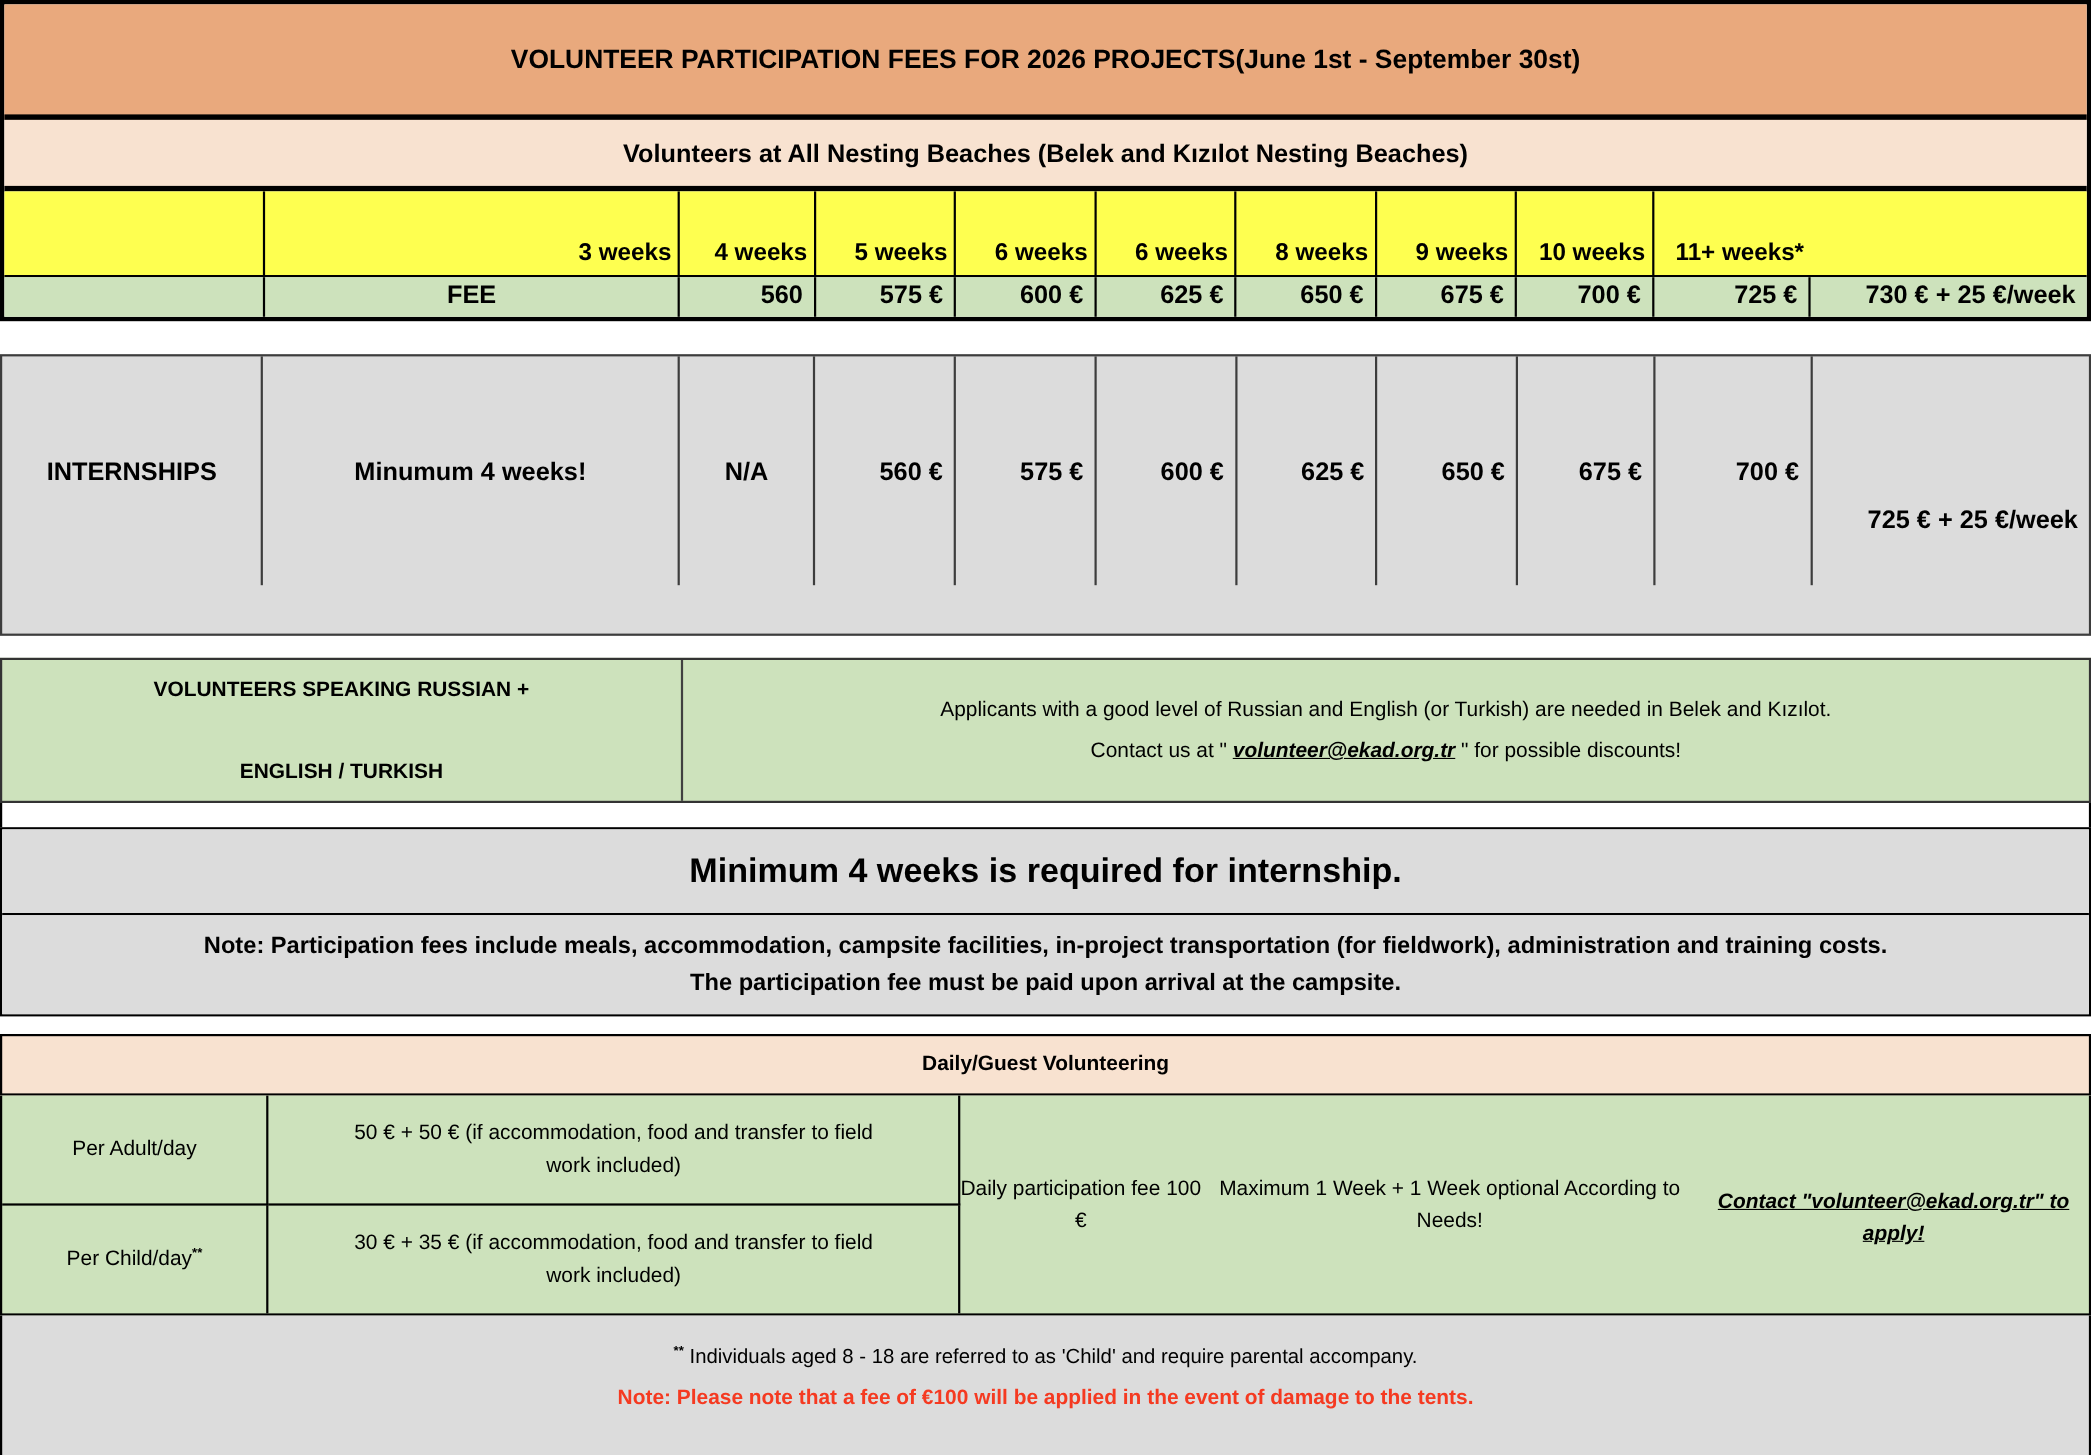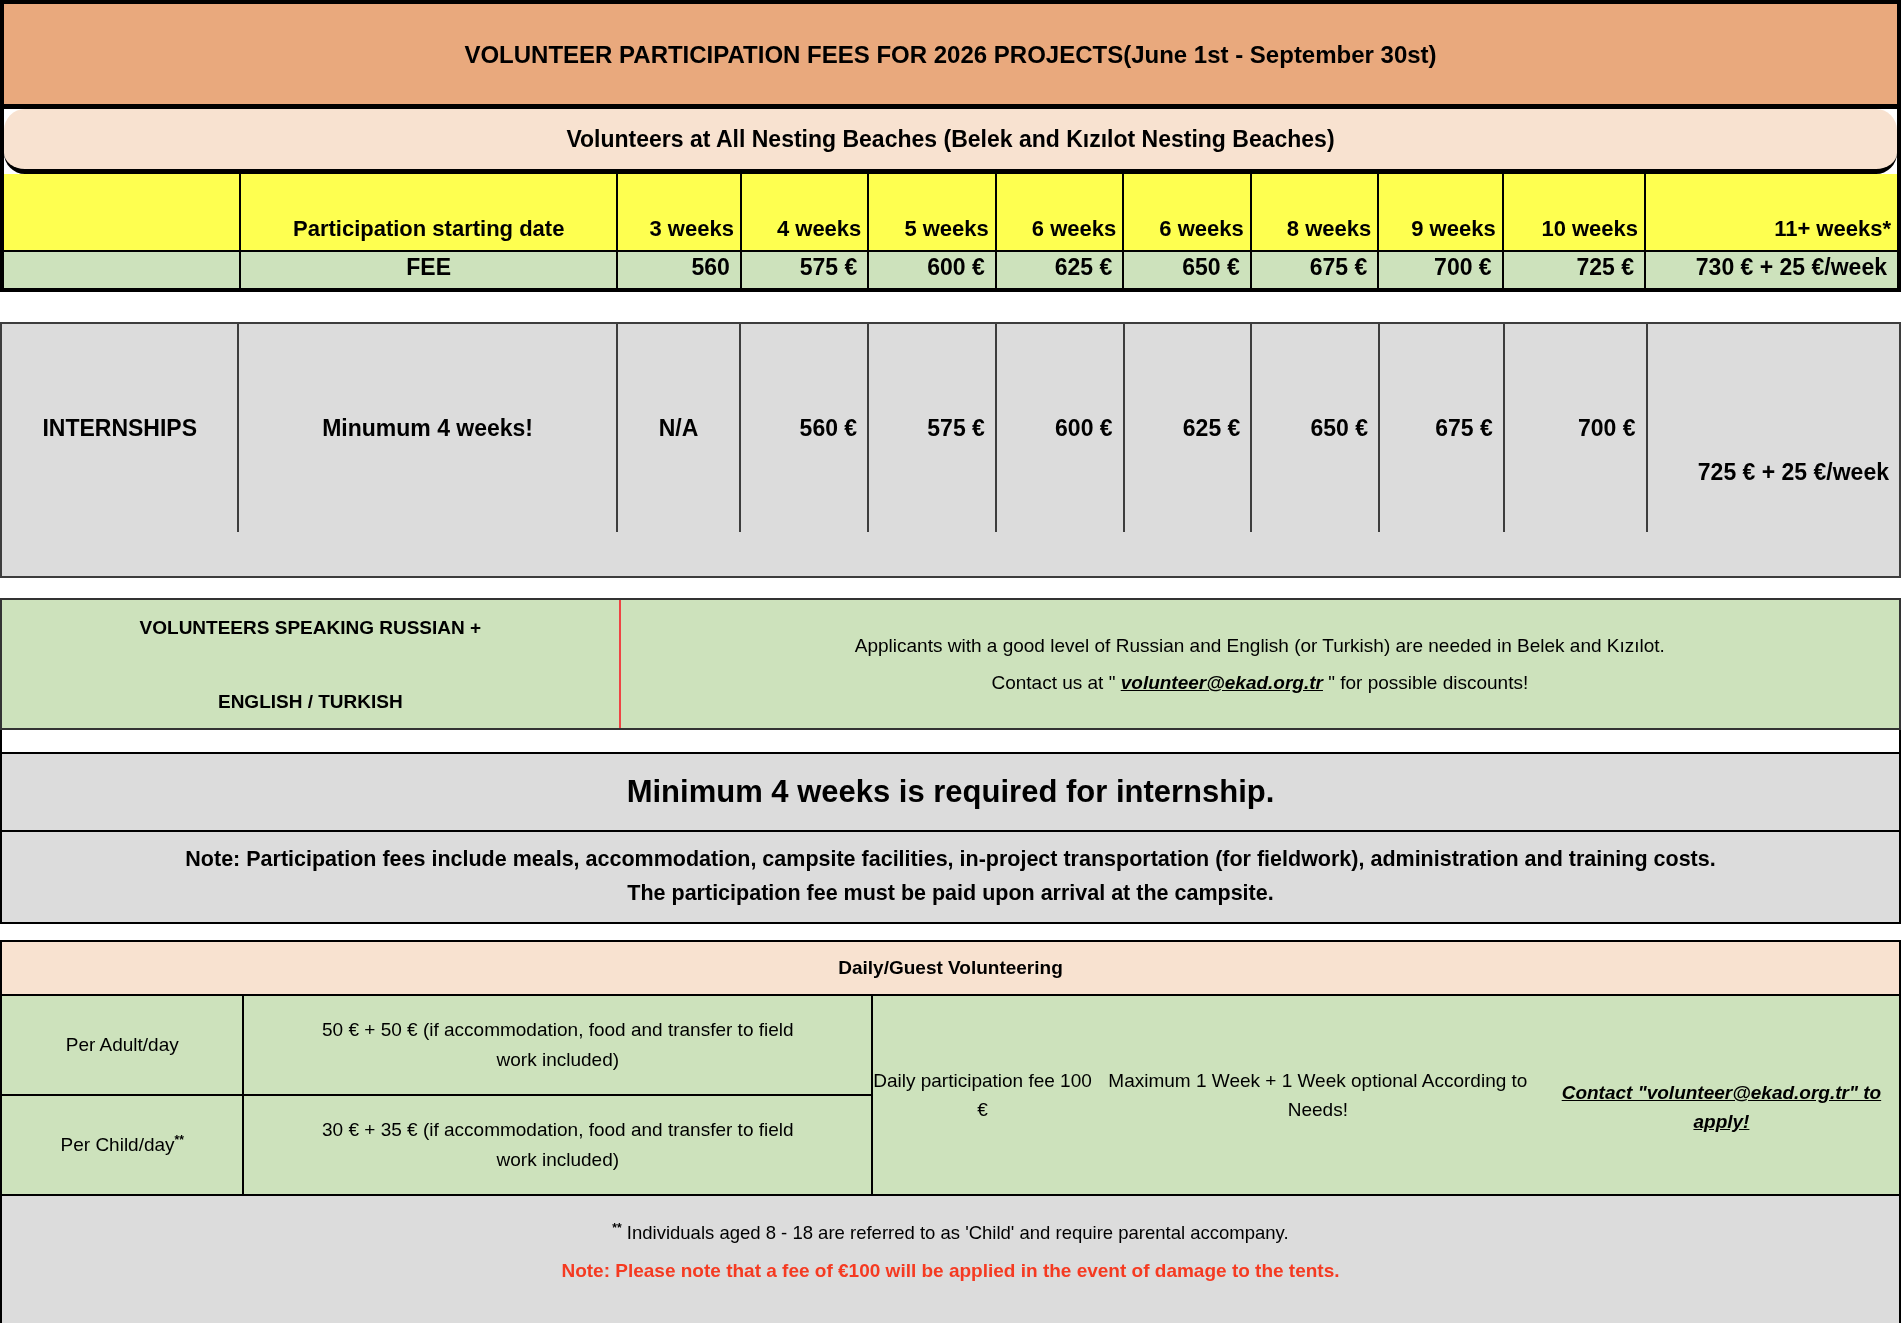--- a/index.html
+++ b/index.html
@@ -7,21 +7,21 @@
        font-family:"Liberation Sans",sans-serif;color:#000;}
   .grid11{display:grid;grid-template-columns:238fr 379fr 124fr 128fr 128fr 128fr 128fr 128fr 125fr 143fr 252fr;}
 
   
   .top-table{border:4px solid #000;}
   .title-row{background:#e9a97d;border-bottom:5px solid #000;height:100px;
              display:flex;flex-direction:row;justify-content:center;align-items:center;
              font-weight:bold;font-size:24px;line-height:37px;}
   .subtitle-row{background:#f8e2d0;border-bottom:5px solid #000;height:60px;
              display:flex;justify-content:center;align-items:center;
-             font-weight:bold;font-size:23px;border-radius:21px;}
+             font-weight:bold;font-size:23px;}
   .head-row{background:#feff50;border-bottom:2px solid #000;}
   .head-row .cell{height:76px;display:flex;align-items:flex-end;font-weight:bold;font-size:22px;
              padding-bottom:8px;box-sizing:border-box;border-right:2px solid #000;}
   .head-row .cell:last-child,.fee-row .cell:last-child{border-right:none;}
   .head-row .c1{justify-content:center;}
   .head-row .wk{justify-content:flex-end;padding-right:6px;}
   .fee-row{background:#cde2bc;}
   .fee-row .cell{height:36px;display:flex;align-items:flex-end;font-weight:bold;font-size:23px;
              padding-bottom:7px;box-sizing:border-box;border-right:2px solid #000;}
   .fee-row .c1{justify-content:center;}
@@ -31,21 +31,21 @@
   .intern-table{margin-top:30px;border:2px solid #3d3d3d;background:#dcdcdc;}
   .intern-table .cell{height:208px;display:flex;align-items:center;font-weight:bold;font-size:23px;
              box-sizing:border-box;border-right:2px solid #3d3d3d;}
   .intern-table .cell:last-child{border-right:none;margin-top:44px;}
   .intern-table .ctr{justify-content:center;}
   .intern-table .val{justify-content:flex-end;padding-right:10px;}
 
   
   .russian{margin-top:20px;border:2px solid #333;background:#cde2bc;display:grid;
            grid-template-columns:620fr 1281fr;}
-  .russian .left{border-right:2px solid #ef4444;height:128px;display:flex;flex-direction:column;
+  .russian .left{border-right:2px solid #404040;height:128px;display:flex;flex-direction:column;
            justify-content:center;align-items:center;font-weight:bold;font-size:19px;line-height:31px;gap:43px;}
   .russian .right{height:128px;display:flex;flex-direction:column;justify-content:center;
            align-items:center;font-size:19px;line-height:37px;}
   .email-link{font-weight:bold;font-style:italic;text-decoration:underline;color:#000;}
 
   .spacer-row{height:22px;background:#fff;border-left:2px solid #000;border-right:2px solid #000;}
 
   
   .mn-container{border:2px solid #000;}
   .min-row{background:#dcdcdc;height:76px;border-bottom:2px solid #000;display:flex;
@@ -76,21 +76,20 @@
 
 <div class="top-table">
   <div class="title-row">
     <div>VOLUNTEER PARTICIPATION FEES FOR 2026 PROJECTS</div>
     <div>(June 1st - September 30st)</div>
   </div>
   <div class="subtitle-row">Volunteers at All Nesting Beaches (Belek and Kızılot Nesting Beaches)</div>
 
   <div class="grid11 head-row">
     <div class="cell c0"></div>
-    <div class="cell c1">Participation starting date</div>
     <div class="cell wk">3 weeks</div>
     <div class="cell wk">4 weeks</div>
     <div class="cell wk">5 weeks</div>
     <div class="cell wk">6 weeks</div>
     <div class="cell wk">6 weeks</div>
     <div class="cell wk">8 weeks</div>
     <div class="cell wk">9 weeks</div>
     <div class="cell wk">10 weeks</div>
     <div class="cell wk">11+ weeks*</div>
   </div>

